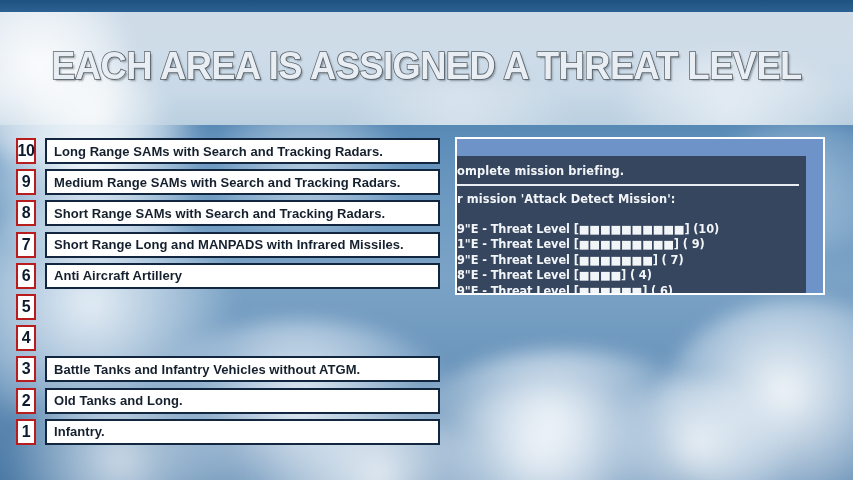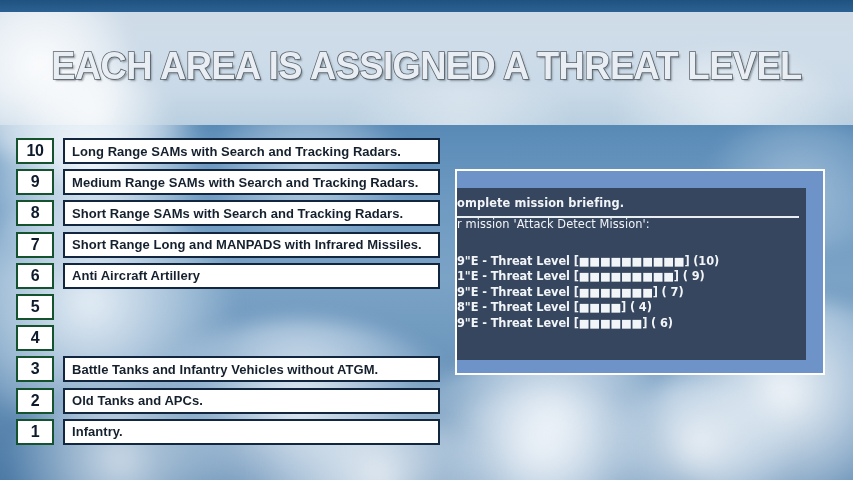--- a/index.html
+++ b/index.html
@@ -103,23 +103,23 @@
     position: absolute; left: 16px; top: 138px;
     width: 424px;
   }
   .threat-row {
     display: flex;
     align-items: stretch;
     height: 26px;
     margin-bottom: 5.2px;
   }
   .threat-num {
-    width: 38px;
+    width: 20px;
     background: #ffffff;
-    border: 2px solid #14532d;
+    border: 2px solid #b91c1c;
     display: flex;
     align-items: center;
     justify-content: center;
     font-size: 16px;
     font-weight: bold;
     color: #0d1b2c;
     box-sizing: border-box;
     letter-spacing: -0.3px;
   }
   .threat-desc {
@@ -136,26 +136,25 @@
     box-sizing: border-box;
     letter-spacing: 0.05px;
     white-space: nowrap;
     overflow: hidden;
   }
 
   
   .briefing-panel {
     position: absolute;
     left: 455px; top: 137px;
-    width: 370px; height: 206px;
+    width: 370px; height: 158px;
     background: #6d93c9;
     border: 2px solid #ffffff;
     box-sizing: border-box;
     overflow: hidden;
-    margin-top: 32px;
   }
   .terminal {
     position: absolute;
     left: 0px; top: 17px;
     width: 349px;
     height: 172px;
     background: #37465f;
     overflow: hidden;
     color: #f2f5f8;
     font-family: "DejaVu Sans", sans-serif;
@@ -169,23 +168,23 @@
     letter-spacing: 0.1px;
   }
   .term-rule {
     position: absolute;
     left: 0px; top: 28px;
     width: 342px; height: 2px;
     background: #e9eef3;
   }
   .term-sub {
     position: absolute;
-    left: 0; top: 29px;
+    left: 0; top: 36px;
     font-size: 11.4px;
-    font-weight: normal;
+    font-weight: bold;
     white-space: nowrap;
     letter-spacing: 0.1px;
   }
   .term-lines {
     position: absolute;
     left: 0; top: 66px;
   }
   .term-line {
     font-size: 11.4px;
     font-weight: bold;
@@ -252,21 +251,21 @@
       </div>
       <div class="threat-row">
         <div class="threat-num">4</div>
       </div>
       <div class="threat-row">
         <div class="threat-num">3</div>
         <div class="threat-desc">Battle Tanks and Infantry Vehicles without ATGM.</div>
       </div>
       <div class="threat-row">
         <div class="threat-num">2</div>
-        <div class="threat-desc">Old Tanks and APCs.</div>
+        <div class="threat-desc">Old Tanks and Long.</div>
       </div>
       <div class="threat-row">
         <div class="threat-num">1</div>
         <div class="threat-desc">Infantry.</div>
       </div>
     </div>
 
   <div class="briefing-panel">
     <div class="terminal">
       <div class="term-head">omplete mission briefing.</div>

